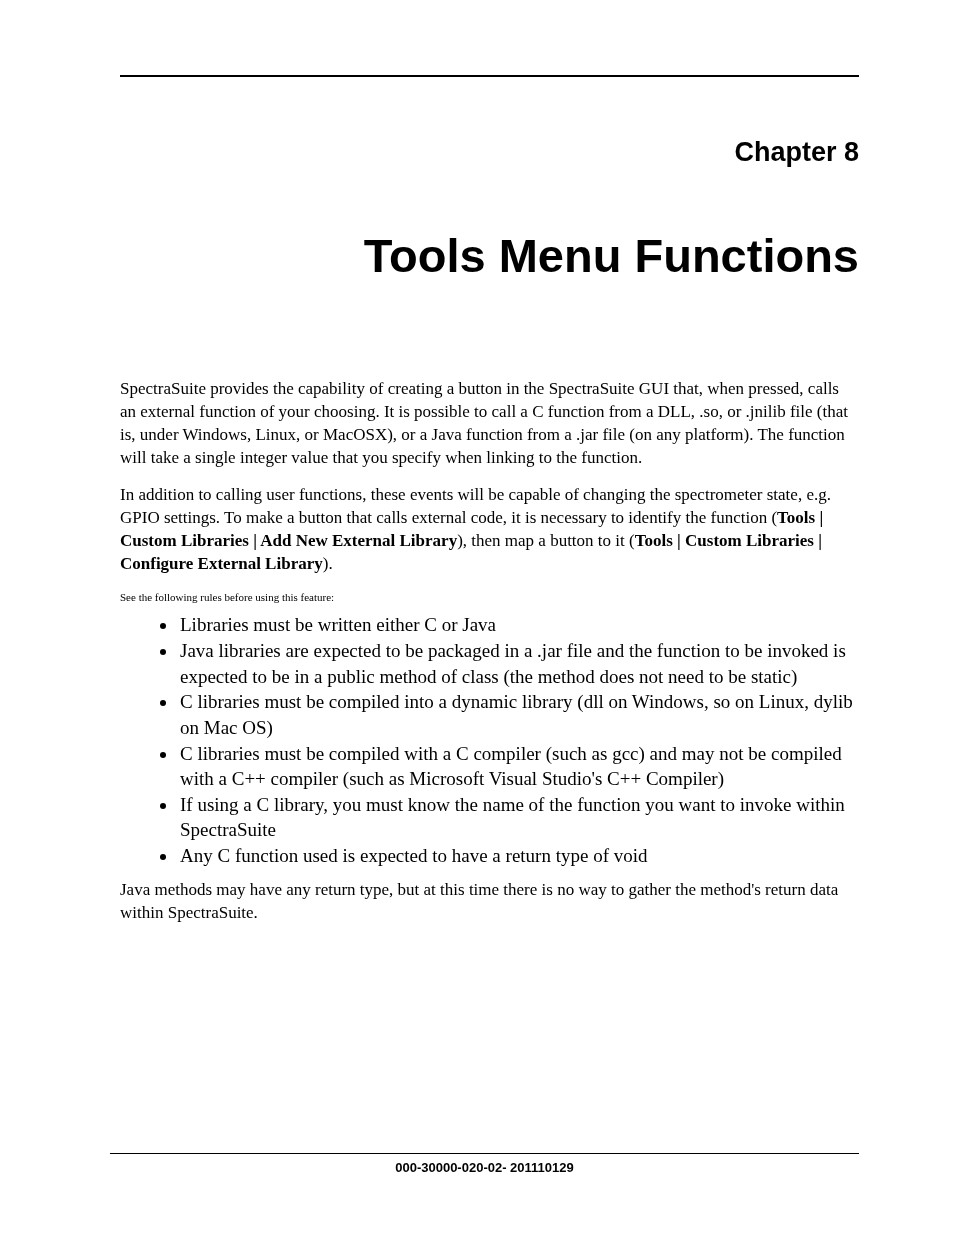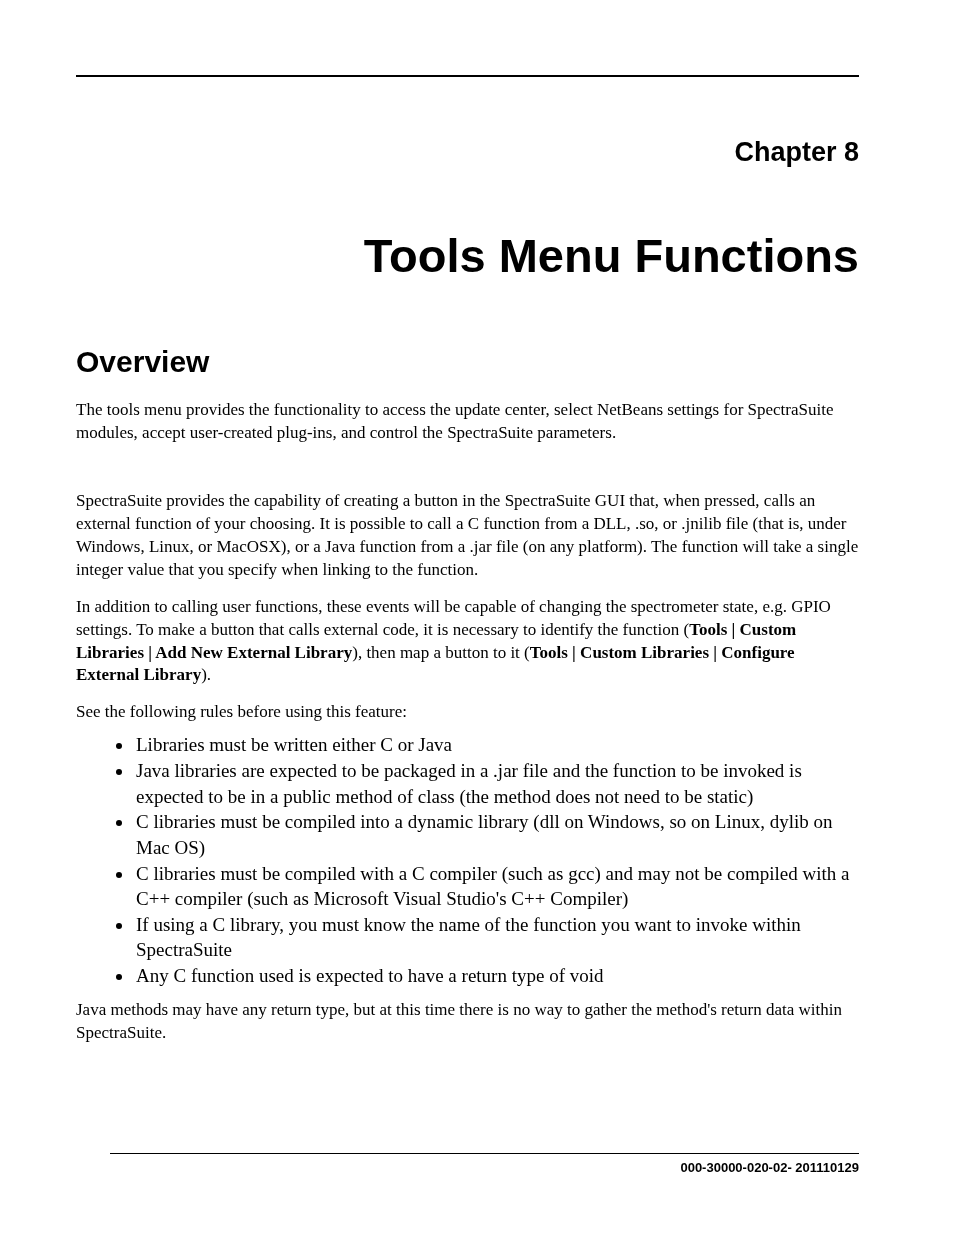--- a/index.html
+++ b/index.html
@@ -9,56 +9,56 @@
     }
     body {
       font-family: "Times New Roman", Times, serif;
       background: #ffffff;
       width: 954px;
       height: 1235px;
       position: relative;
       color: #000000;
     }
     .page {
-      padding: 75px 95px 0 76px;
+      padding: 75px 95px 0 120px;
     }
     .top-rule {
       border-top: 2px solid #000;
       margin-bottom: 60px;
     }
     .chapter-label {
       font-family: Arial, Helvetica, sans-serif;
       font-size: 27px;
       font-weight: bold;
       text-align: right;
       margin-bottom: 60px;
     }
     .main-title {
       font-family: Arial, Helvetica, sans-serif;
       font-size: 47px;
       font-weight: bold;
       text-align: right;
-      margin-bottom: 62px;
+      margin-bottom: 95px;
     }
     .section-heading {
       font-family: Arial, Helvetica, sans-serif;
       font-size: 30px;
       font-weight: bold;
       margin-bottom: 20px;
     }
     .body-para {
       font-size: 17px;
       line-height: 1.35;
       margin-bottom: 14px;
     }
     .section-block-1 {
       margin-bottom: 45px;
     }
     .rules-intro {
-      font-size: 17px;
+      font-size: 11px;
       line-height: 1.35;
       margin-bottom: 8px;
     }
     ul.rules {
       list-style: disc;
       padding-left: 58px;
       margin-bottom: 10px;
     }
     ul.rules li {
       font-size: 19px;
@@ -69,39 +69,35 @@
     .underline {
     }
     .footer {
       position: absolute;
       bottom: 60px;
       left: 110px;
       right: 95px;
       border-top: 1.5px solid #000;
       padding-top: 6px;
       display: flex;
-      justify-content: flex-end;
+      justify-content: center;
       font-family: Arial, Helvetica, sans-serif;
       font-size: 13px;
       font-weight: bold;
     }
   </style>
 </head>
 <body>
 
 <div class="page">
   <div class="top-rule"></div>
 
   <div class="chapter-label">Chapter 8</div>
   <div class="main-title">Tools Menu Functions</div>
 
-  <div class="section-block-1">
-    <div class="section-heading">Overview</div>
-    <p class="body-para">The tools menu provides the functionality to access the update center, select NetBeans settings for SpectraSuite modules, accept user-created plug-ins, and control the SpectraSuite parameters.</p>
-  </div>
 
   <div>
     <p class="body-para">SpectraSuite provides the capability of creating a button in the SpectraSuite GUI that, when pressed, calls an external function of your choosing. It is possible to call a C function from a DLL, .so, or .jnilib file (that is, under Windows, Linux, or MacOSX), or a Java function from a .jar file (on any platform). The function will take a single integer value that you specify when linking to the function.</p>
 
     <p class="body-para">
       <span>In addition to calling user functions, these events will be capable of changing the spectrometer state, e.g. GPIO settings. To make a button that calls external code, it is necessary to identify the function (</span><b>Tools | Custom Libraries | Add New External Library</b><span>), then map a button to it (</span><b>Tools | Custom Libraries | Configure External Library</b><span>).</span>
     </p>
 
     <p class="rules-intro">See the following rules before using this feature:</p>
 

